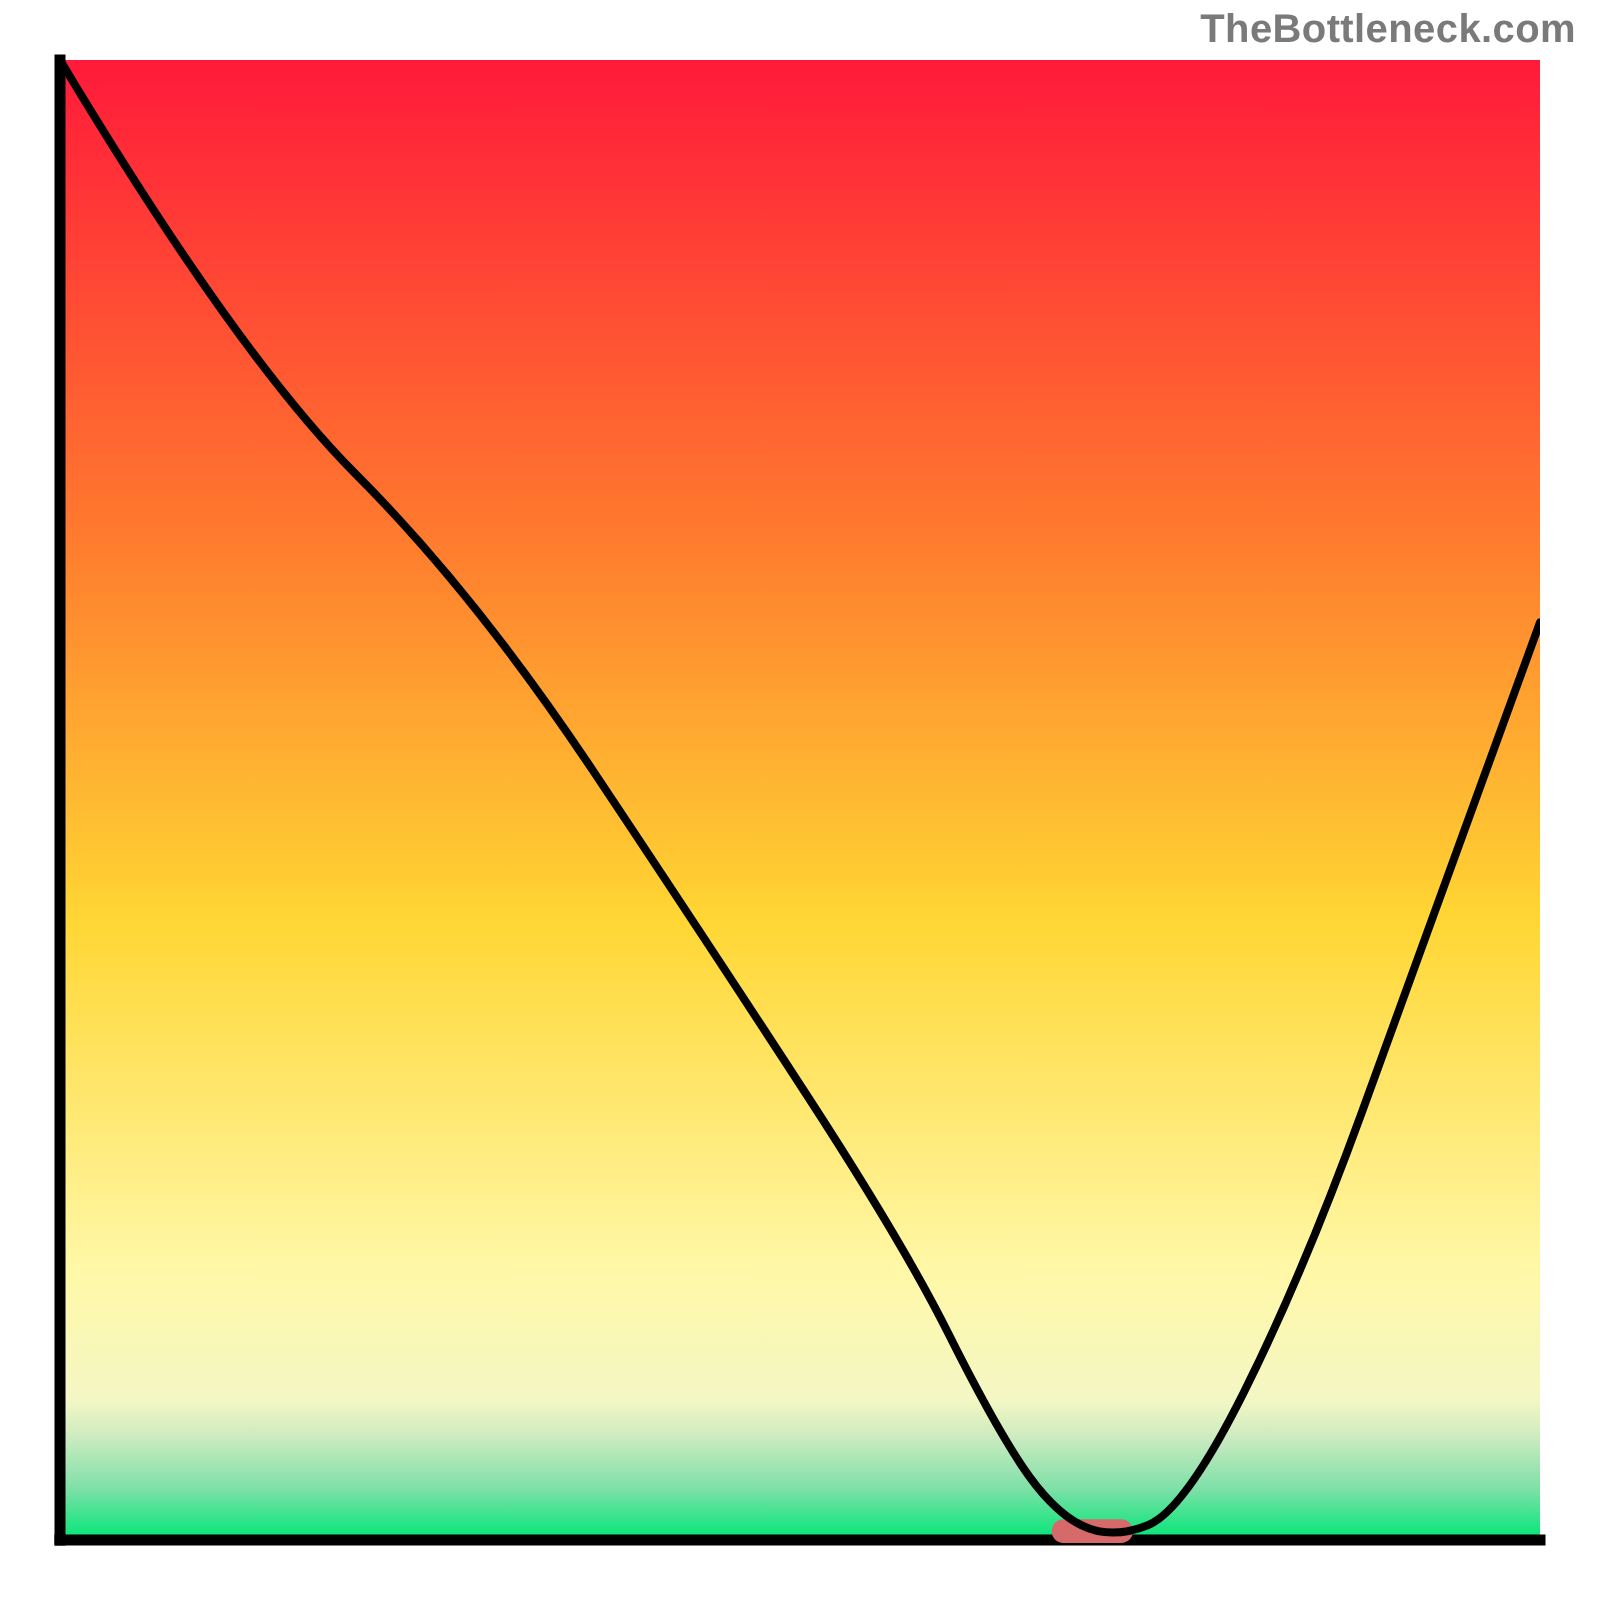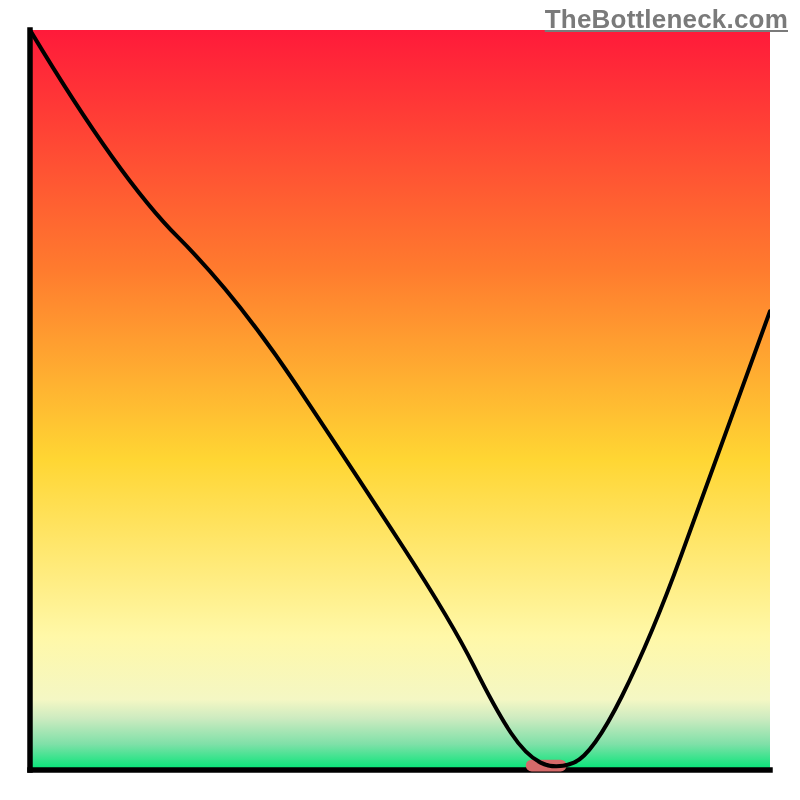--- a/index.html
+++ b/index.html
@@ -13,25 +13,24 @@
   .container {
     position: relative;
     width: 800px;
     height: 800px;
   }
   .watermark {
     position: absolute;
     top: 4px;
     right: 12px;
     font-family: Arial, Helvetica, sans-serif;
-    font-size: 26px;
+    font-size: 20px;
     font-weight: 600;
     color: #7a7a7a;
     letter-spacing: 0.2px;
-    text-decoration: underline;
   }
   svg {
     display: block;
   }
 </style>
 </head>
 <body>
 <div class="container">
   <svg id="chart-svg" width="800" height="800" viewBox="0 0 800 800">
       <defs>

